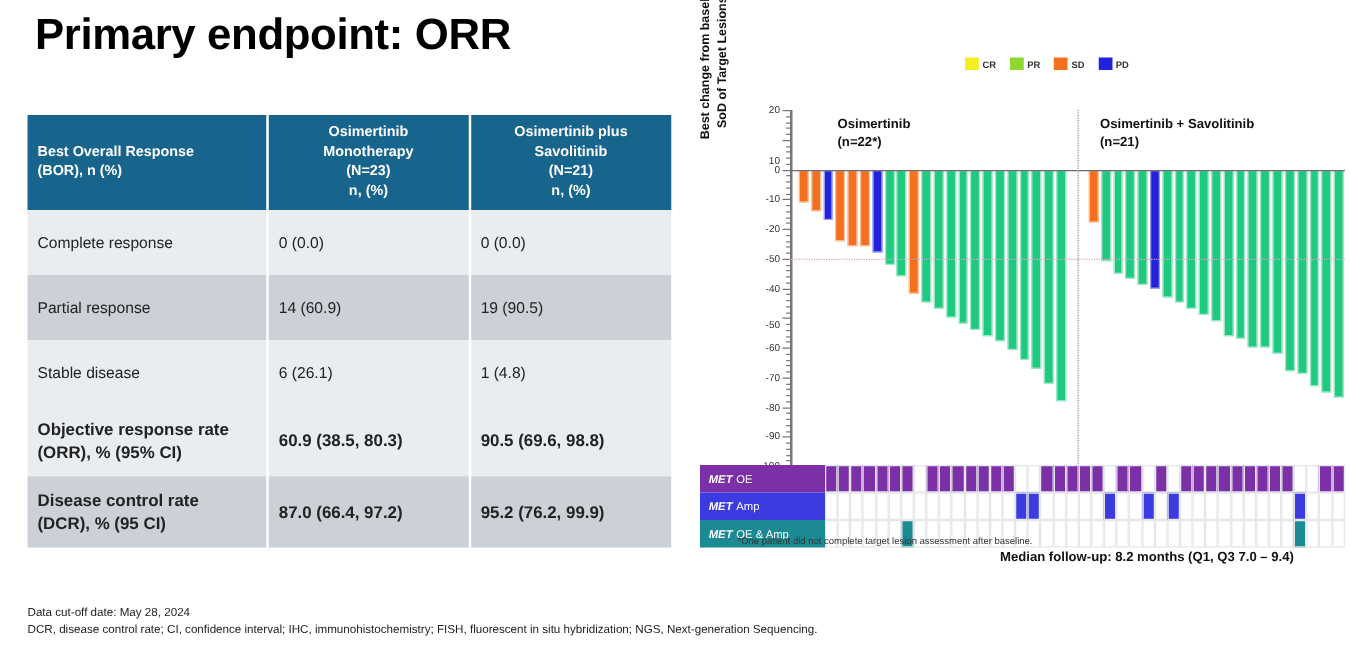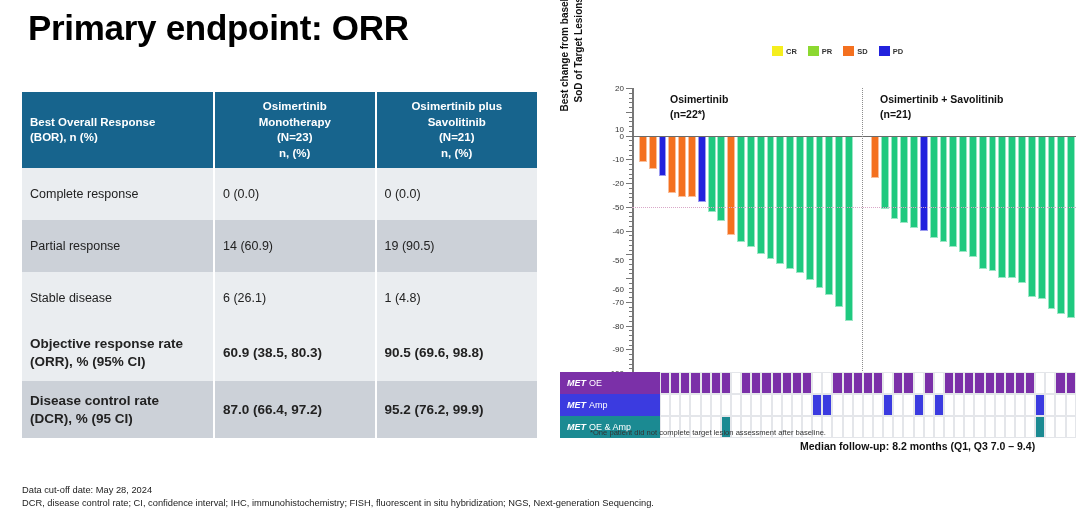--- a/index.html
+++ b/index.html
@@ -213,21 +213,21 @@
           <div class="tlab" style="top: 71.25px;">-10</div>
           <div class="tick tmajor" style="top: 95px;"></div>
           <div class="tlab" style="top: 95px;">-20</div>
           <div class="tick tmajor" style="top: 118.75px;"></div>
           <div class="tlab" style="top: 118.75px;">-50</div>
           <div class="tick tmajor" style="top: 142.5px;"></div>
           <div class="tlab" style="top: 142.5px;">-40</div>
           <div class="tick tmajor" style="top: 166.25px;"></div>
           <div class="tlab" style="top: 172px;">-50</div>
           <div class="tick tmajor" style="top: 190px;"></div>
-          <div class="tlab" style="top: 201px; margin-left: 44px;">-60</div>
+          <div class="tlab" style="top: 190px; margin-left: 44px;">-60</div>
           <div class="tick tmajor" style="top: 213.75px;"></div>
           <div class="tlab" style="top: 213.75px;">-70</div>
           <div class="tick tmajor" style="top: 237.5px;"></div>
           <div class="tlab" style="top: 237.5px;">-80</div>
           <div class="tick tmajor" style="top: 261.25px;"></div>
           <div class="tlab" style="top: 261.25px;">-90</div>
           <div class="tick tmajor" style="top: 285px;"></div>
           <div class="tlab" style="top: 285px;">-100</div>
           <div class="tick tminor" style="top: 280.25px;"></div>
           <div class="tick tminor" style="top: 275.5px;"></div>

